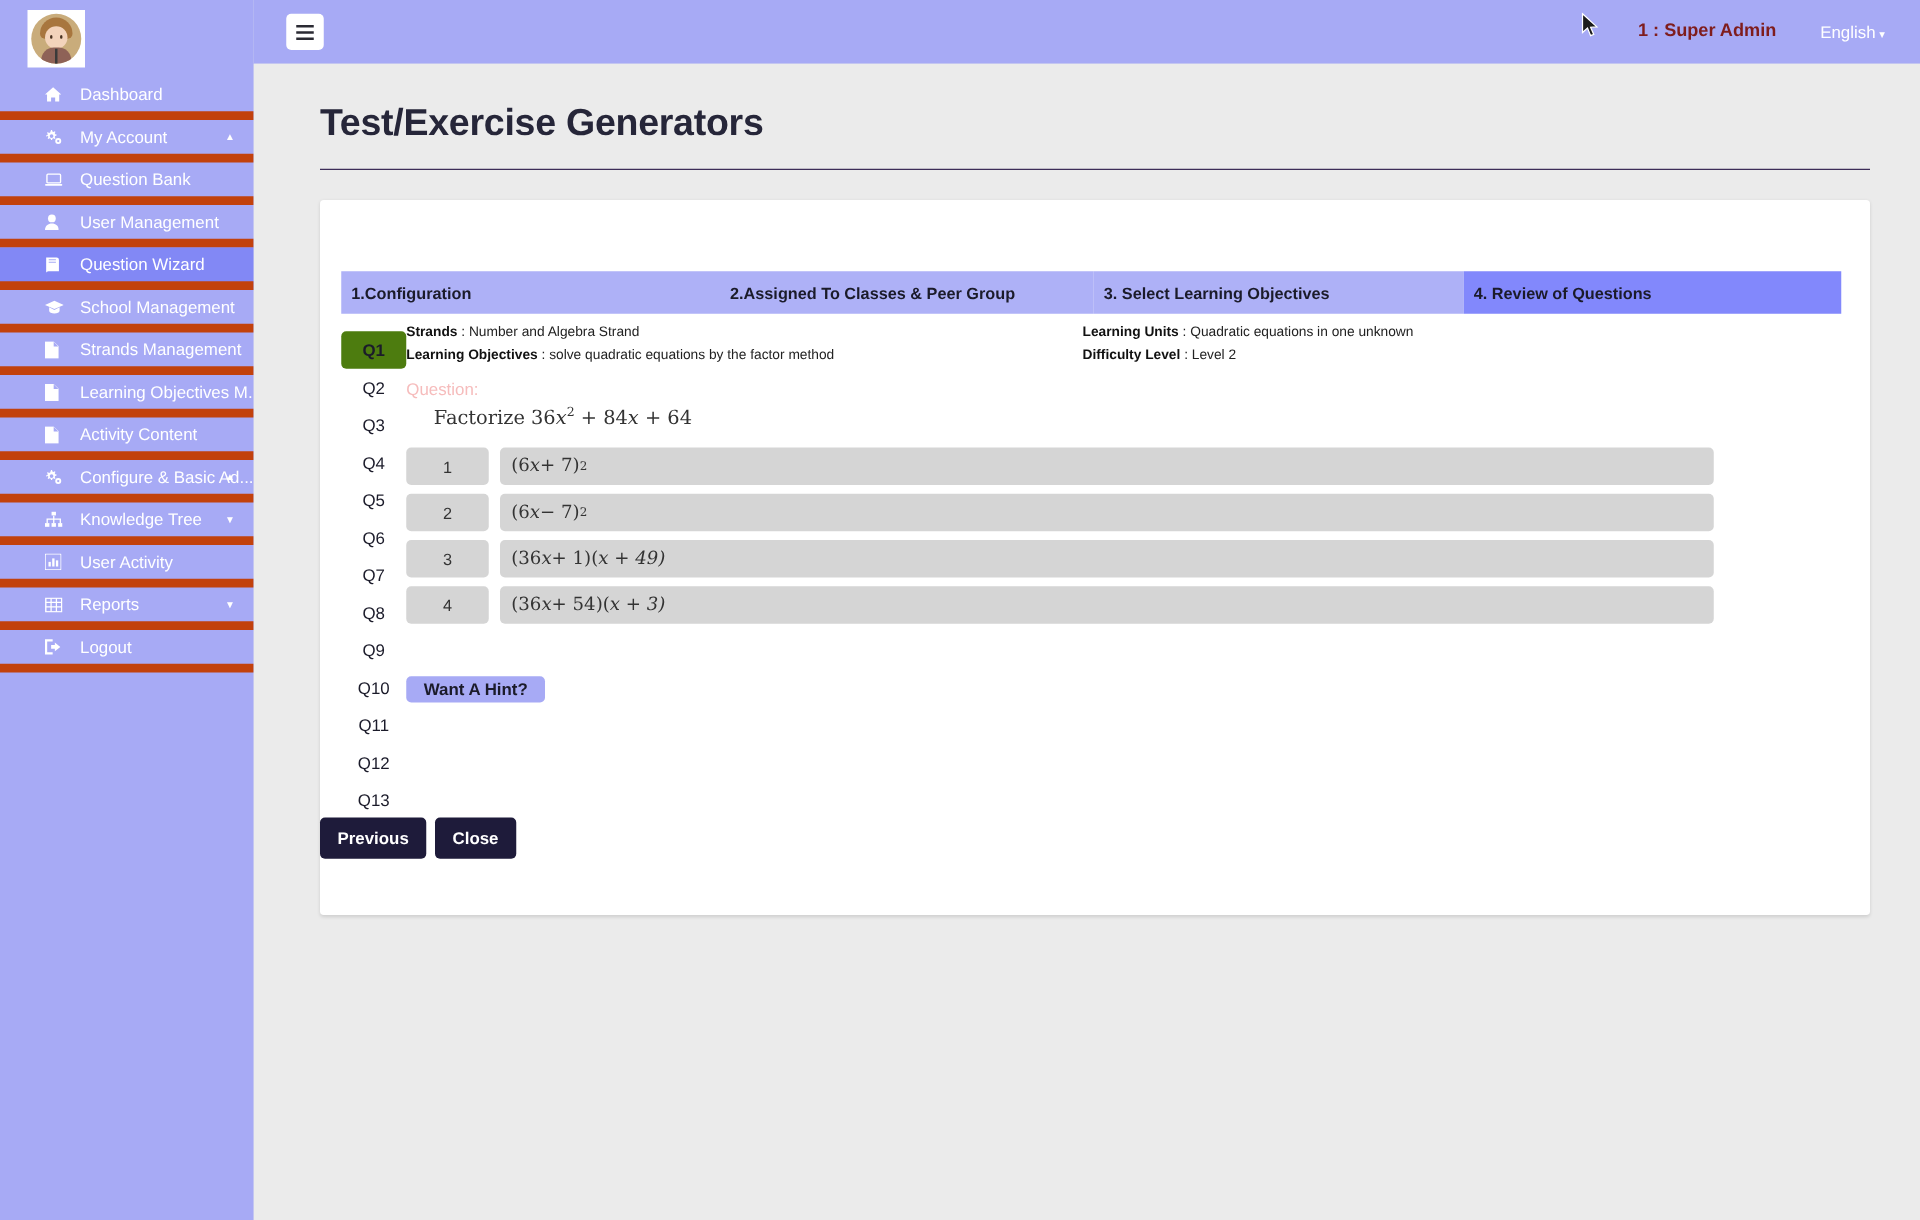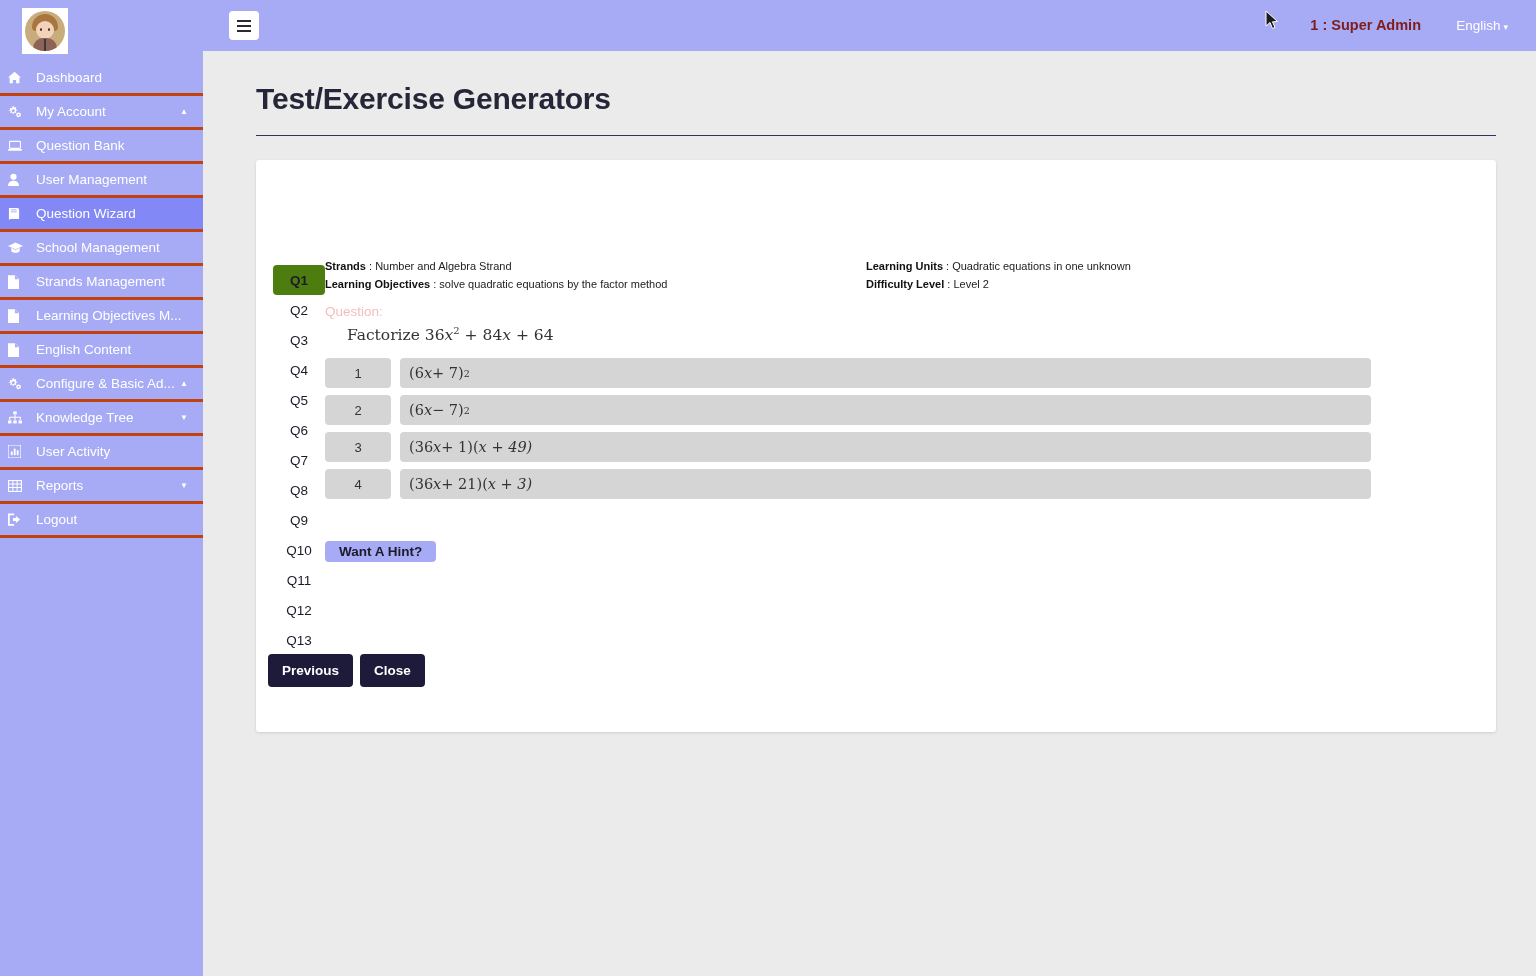--- a/index.html
+++ b/index.html
@@ -49,24 +49,24 @@
     position: absolute; left: 8px; bottom: 0; width: 24px; height: 13px;
     background: #8e6257; border-radius: 10px 10px 0 0;
   }
   .avatar .collar {
     position: absolute; left: 19px; bottom: 0; width: 2px; height: 12px; background: #3a3a3a;
   }
 
   .nav-item {
     display: flex; align-items: center;
     height: 34px;
-    padding-left: 8px;
+    padding-left: 36px;
     color: #ffffff;
     font-size: 13.5px;
-    border-bottom: 3px solid #c2410c;
+    border-bottom: 7px solid #c2410c;
     position: relative;
     cursor: pointer;
     white-space: nowrap;
     text-align: center;
   }
   .nav-item.active { background: #8288f5; }
   .nav-item .ico {
     width: 22px; min-width: 22px;
     display: inline-flex; align-items: center; justify-content: flex-start;
     color: #ffffff; font-size: 13px;
@@ -199,21 +199,21 @@
 
   .hint-btn {
     position: absolute; left: 69px; top: 381px;
     background: #a7aaf5; color: #1b1b2a;
     font-size: 13.5px; font-weight: bold;
     border: none; border-radius: 4px;
     padding: 3px 14px; cursor: pointer;
     font-family: "Liberation Sans", sans-serif;
   }
 
-  .footer-btns { position: absolute; left: 12px; top: 494px; display: flex; gap: 7px; }
+  .footer-btns { position: absolute; left: 0; top: 494px; display: flex; gap: 7px; }
   .btn-dark {
     background: #1e1b3a; color: #ffffff;
     font-size: 13.5px; font-weight: bold;
     border: none; border-radius: 4px;
     padding: 9px 14px; cursor: pointer;
     font-family: "Liberation Sans", sans-serif;
   }
 </style>
 </head>
 <body>
@@ -308,21 +308,21 @@
           </span>
           <span class="lbl">Learning Objectives M...</span>
         </div>
         <div class="nav-item">
           <span class="ico">
             <svg width="11" height="14" viewBox="0 0 12 15">
               <path fill="currentColor" d="M0 0 h7.5 L12 4.3 V15 H0 Z"></path>
               <path fill="#a7aaf5" d="M7.6 0.3 v4.1 H11.7 Z"></path>
             </svg>
           </span>
-          <span class="lbl">English Content</span>
+          <span class="lbl">Activity Content</span>
         </div>
         <div class="nav-item">
           <span class="ico">
             <svg width="14" height="13" viewBox="0 0 18 16">
               <path fill="currentColor" d="M6.2 1 l1.1 0 .3 1.4 1.2.5 1.2-.8.8.8-.8 1.2.5 1.2 1.4.3 0 1.1-1.4.3-.5 1.2.8 1.2-.8.8-1.2-.8-1.2.5-.3 1.4-1.1 0-.3-1.4-1.2-.5-1.2.8-.8-.8.8-1.2-.5-1.2L1 7.7 l0-1.1 1.4-.3.5-1.2-.8-1.2.8-.8 1.2.8 1.2-.5Z"></path>
               <circle cx="6.75" cy="7.15" r="1.9" fill="#a7aaf5"></circle>
               <circle cx="13.6" cy="12.3" r="3.1" fill="currentColor"></circle>
               <circle cx="13.6" cy="12.3" r="1.2" fill="#a7aaf5"></circle>
             </svg>
           </span>
@@ -391,20 +391,34 @@
       <span>English</span><span class="caret">▾</span>
     </div>
   </div>
 
   <div class="page">
     <div class="page-title">Test/Exercise Generators</div>
     <div class="title-rule"></div>
 
     <div class="card">
 
+      <div class="tabs" id="tabs">
+          <div class="tab t1">
+            <span>1.Configuration</span>
+          </div>
+          <div class="tab t2">
+            <span>2.Assigned To Classes &amp; Peer Group</span>
+          </div>
+          <div class="tab t3">
+            <span>3. Select Learning Objectives</span>
+          </div>
+          <div class="tab t4">
+            <span>4. Review of Questions</span>
+          </div>
+        </div>
 
       <div class="qnav" id="qnav">
           <div class="qnav-item active">Q1</div>
           <div class="qnav-item">Q2</div>
           <div class="qnav-item">Q3</div>
           <div class="qnav-item">Q4</div>
           <div class="qnav-item">Q5</div>
           <div class="qnav-item">Q6</div>
           <div class="qnav-item">Q7</div>
           <div class="qnav-item">Q8</div>
@@ -471,21 +485,21 @@
               <span> + 1)(</span>
               <sup></sup>
               <span class="mvar">x + 49)</span>
             </div>
           </div>
           <div class="opt-row">
             <div class="opt-num">4</div>
             <div class="opt-txt">
               <span>(36</span>
               <span class="mvar">x</span>
-              <span> + 21)(</span>
+              <span> + 54)(</span>
               <sup></sup>
               <span class="mvar">x + 3)</span>
             </div>
           </div>
         </div>
 
       <button class="hint-btn">Want A Hint?</button>
 
       <div class="footer-btns">
         <button class="btn-dark">Previous</button>

